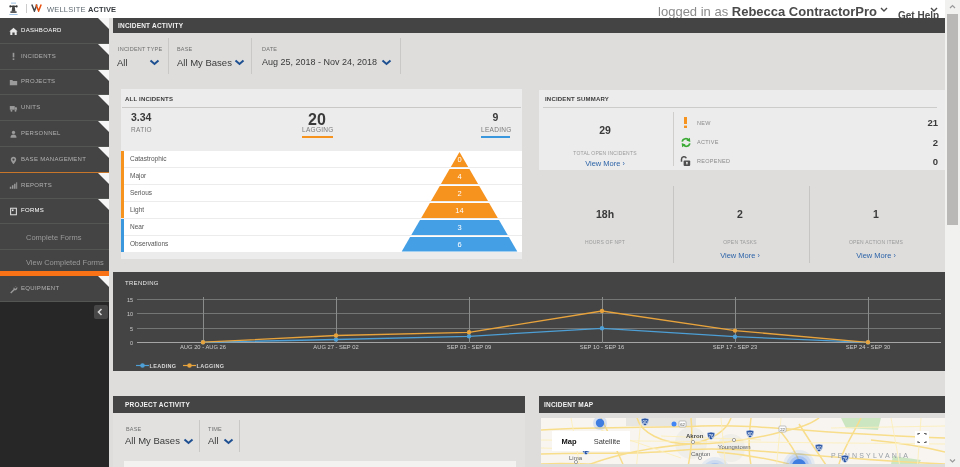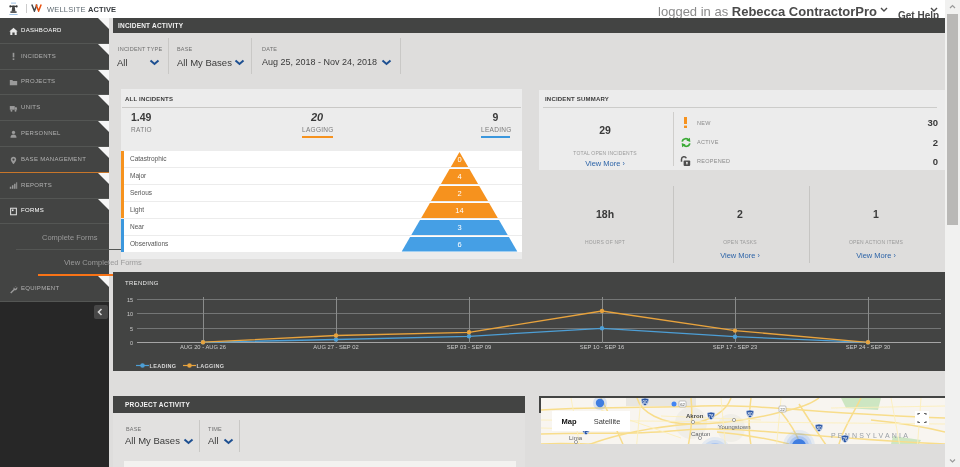--- a/index.html
+++ b/index.html
@@ -107,24 +107,24 @@
       <div class="abs" style="left:21px;top:8.9px;font-size:6px;letter-spacing:0.3px;color:#b2b2b2;">REPORTS</div>
     </div>
     <div class="abs" style="left:0;top:198.60000000000002px;width:109px;height:25.8px;border-bottom:1px solid #545654;">
       <div class="abs" style="right:0;top:0;width:0;height:0;border-top:11px solid #f6f6f6;border-left:11px solid transparent;"></div>
       <svg class="abs" style="left:9px;top:8.5px;" width="9" height="9" viewBox="0 0 11 11">
         <rect x="2" y="1.5" width="7" height="8" fill="none" stroke="#e8e8e8" stroke-width="1.2"></rect>
         <rect x="3.5" y="3" width="2" height="2" fill="#e8e8e8"></rect>
       </svg>
       <div class="abs" style="left:21px;top:8.9px;font-size:6px;letter-spacing:0.3px;color:#ffffff;">FORMS</div>
     </div>
-    <div class="abs" style="left:16px;top:224.40000000000003px;width:109px;height:25.8px;border-bottom:1px solid #545654;">
+    <div class="abs" style="left:0;top:224.40000000000003px;width:109px;height:25.8px;border-bottom:1px solid #545654;">
       <div class="abs" style="left:26px;top:8.15px;font-size:7.5px;letter-spacing:0px;color:#9a9a9a;">Complete Forms</div>
     </div>
-    <div class="abs" style="left:0;top:250.20000000000005px;width:109px;height:25.8px;border-bottom:2px solid #f97316;margin-left:38px;">
+    <div class="abs" style="left:0;top:250.20000000000005px;width:109px;height:25.8px;border-bottom:5px solid #f97316;">
       <div class="abs" style="left:26px;top:8.15px;font-size:7.5px;letter-spacing:0px;color:#9a9a9a;">View Completed Forms</div>
     </div>
     <div class="abs" style="left:0;top:276.00000000000006px;width:109px;height:25.8px;border-bottom:1px solid #545654;">
       <div class="abs" style="right:0;top:0;width:0;height:0;border-top:11px solid #f6f6f6;border-left:11px solid transparent;"></div>
       <svg class="abs" style="left:9px;top:8.5px;" width="9" height="9" viewBox="0 0 11 11">
         <path d="M9.5 2 A3 3 0 0 0 5.5 5.3 L1.5 9.3 L2.7 10.5 L6.7 6.5 A3 3 0 0 0 10 2.5 L8 4.5 L6.5 4 L6 2.5 Z" fill="#9a9a9a"></path>
       </svg>
       <div class="abs" style="left:21px;top:8.9px;font-size:6px;letter-spacing:0.3px;color:#b2b2b2;">EQUIPMENT</div>
     </div>
   </div>
@@ -160,23 +160,23 @@
 <div class="abs" style="left:381px;top:59px;">
     <svg width="11" height="7">
       <path d="M1.5 1.5 L5.5 5 L9.5 1.5" fill="none" stroke="#1d4f91" stroke-width="2"></path>
     </svg>
   </div>
 <div class="abs" style="left:400px;top:38px;width:1px;height:36px;background:#c9c8c6;"></div>
 
 <div class="abs" style="left:121px;top:89px;width:401px;height:170px;background:#ececec;"></div>
 <div class="abs" style="left:125px;top:96px;font-size:6px;font-weight:bold;color:#3a3a3a;letter-spacing:0.2px;">ALL INCIDENTS</div>
 <div class="abs" style="left:122px;top:107px;width:399px;height:1px;background:#c9c8c6;"></div>
-<div class="abs" style="left:131px;top:111px;font-size:10.5px;font-weight:bold;color:#3a3a3a;">1.49</div>
+<div class="abs" style="left:131px;top:111px;font-size:10.5px;font-weight:bold;color:#3a3a3a;">3.34</div>
 <div class="abs" style="left:131px;top:126px;font-size:6.5px;color:#7a7a7a;letter-spacing:0.3px;">RATIO</div>
-<div class="abs" style="left:302px;top:111px;width:30px;text-align:center;font-size:11px;font-weight:bold;color:#3a3a3a;font-style:italic;">20</div>
+<div class="abs" style="left:302px;top:111px;width:30px;text-align:center;font-size:16px;font-weight:bold;color:#3a3a3a;">20</div>
 <div class="abs" style="left:302px;top:126px;font-size:6.5px;color:#7a7a7a;letter-spacing:0.3px;">LAGGING</div>
 <div class="abs" style="left:302px;top:136px;width:31px;height:2px;background:#f6921e;"></div>
 <div class="abs" style="left:481px;top:111px;width:29px;text-align:center;font-size:10.5px;font-weight:bold;color:#3a3a3a;">9</div>
 <div class="abs" style="left:481px;top:126px;font-size:6.5px;color:#7a7a7a;letter-spacing:0.3px;">LEADING</div>
 <div class="abs" style="left:481px;top:136px;width:29px;height:2px;background:#3b97dd;"></div>
 
 <div id="pyramidrows">
     <div class="abs" style="left:124px;top:151px;width:398px;height:16px;background:#ffffff;"></div>
     <div class="abs" style="left:130px;top:155px;font-size:6.5px;color:#555;">Catastrophic</div>
     <div class="abs" style="left:124px;top:168px;width:398px;height:16px;background:#ffffff;"></div>
@@ -223,21 +223,21 @@
 <div class="abs" style="left:545px;top:159px;width:120px;text-align:center;font-size:7.5px;color:#2d64a8;">View More <span style="font-size:7px;">›</span></div>
 <div class="abs" style="left:673px;top:112px;width:1px;height:54px;background:#cfcecc;"></div>
 
 <div class="abs" style="left:683px;top:117px;width:5px;height:11px;">
   <svg width="5" height="11">
       <rect x="1" y="0" width="3" height="7" fill="#f6921e"></rect>
       <rect x="1" y="8.6" width="3" height="2.4" fill="#f6921e"></rect>
     </svg>
 </div>
 <div class="abs" style="left:697px;top:120px;font-size:5.5px;color:#8a8a8a;letter-spacing:0.3px;">NEW</div>
-<div class="abs" style="left:880px;top:117px;width:58px;text-align:right;font-size:9.5px;font-weight:bold;color:#3a3a3a;">30</div>
+<div class="abs" style="left:880px;top:117px;width:58px;text-align:right;font-size:9.5px;font-weight:bold;color:#3a3a3a;">21</div>
 <div class="abs" style="left:680px;top:137px;width:12px;height:11px;">
   <svg width="12" height="11" viewBox="0 0 12 11">
     <path d="M2.2 4.6 A3.6 3.6 0 0 1 8.9 3.6" fill="none" stroke="#3aaa35" stroke-width="1.7"></path>
     <polygon points="9.9,0.8 10.3,4.9 6.4,3.6" fill="#3aaa35"></polygon>
     <path d="M9.8 6.4 A3.6 3.6 0 0 1 3.1 7.4" fill="none" stroke="#3aaa35" stroke-width="1.7"></path>
     <polygon points="2.1,10.2 1.7,6.1 5.6,7.4" fill="#3aaa35"></polygon>
   </svg>
 </div>
 <div class="abs" style="left:697px;top:139px;font-size:5.5px;color:#8a8a8a;letter-spacing:0.3px;">ACTIVE</div>
 <div class="abs" style="left:880px;top:137px;width:58px;text-align:right;font-size:9.5px;font-weight:bold;color:#3a3a3a;">2</div>
@@ -343,21 +343,21 @@
 <div class="abs" style="left:223px;top:438px;">
     <svg width="11" height="7">
       <path d="M1.5 1.5 L5.5 5 L9.5 1.5" fill="none" stroke="#1d4f91" stroke-width="2"></path>
     </svg>
   </div>
 <div class="abs" style="left:239px;top:420px;width:1px;height:32px;background:#c9c8c6;"></div>
 <div class="abs" style="left:124px;top:461px;width:392px;height:6px;background:#f3f2f0;"></div>
 
 <div class="abs dark" style="left:539px;top:396px;width:406px;height:17px;"></div>
 <div class="abs" style="left:544px;top:400.5px;font-size:6.5px;font-weight:bold;color:#f2f2f2;letter-spacing:0.2px;">INCIDENT MAP</div>
-<div class="abs" style="left:541px;top:398px;width:404px;height:46px;overflow:hidden;">
+<div class="abs" style="left:541px;top:418px;width:404px;height:46px;overflow:hidden;">
 <svg width="404" height="54" viewBox="0 0 404 54">
   <rect x="0" y="0" width="404" height="54" fill="#f8f5f0"></rect>
 
   <rect x="85" y="0" width="70" height="8" fill="#e8e6e1"></rect>
   <circle cx="150" cy="25" r="16" fill="#f0eee8"></circle>
   <circle cx="190" cy="30" r="14" fill="#f0eee8"></circle>
 
   <path d="M300 0 L340 0 L337 12 L305 10 Z" fill="#cde6c2"></path>
   <path d="M352 38 L380 42 L376 50 L350 46 Z" fill="#cde6c2"></path>
   <path d="M240 48 L260 44 L270 54 L240 54 Z" fill="#cde6c2"></path>

